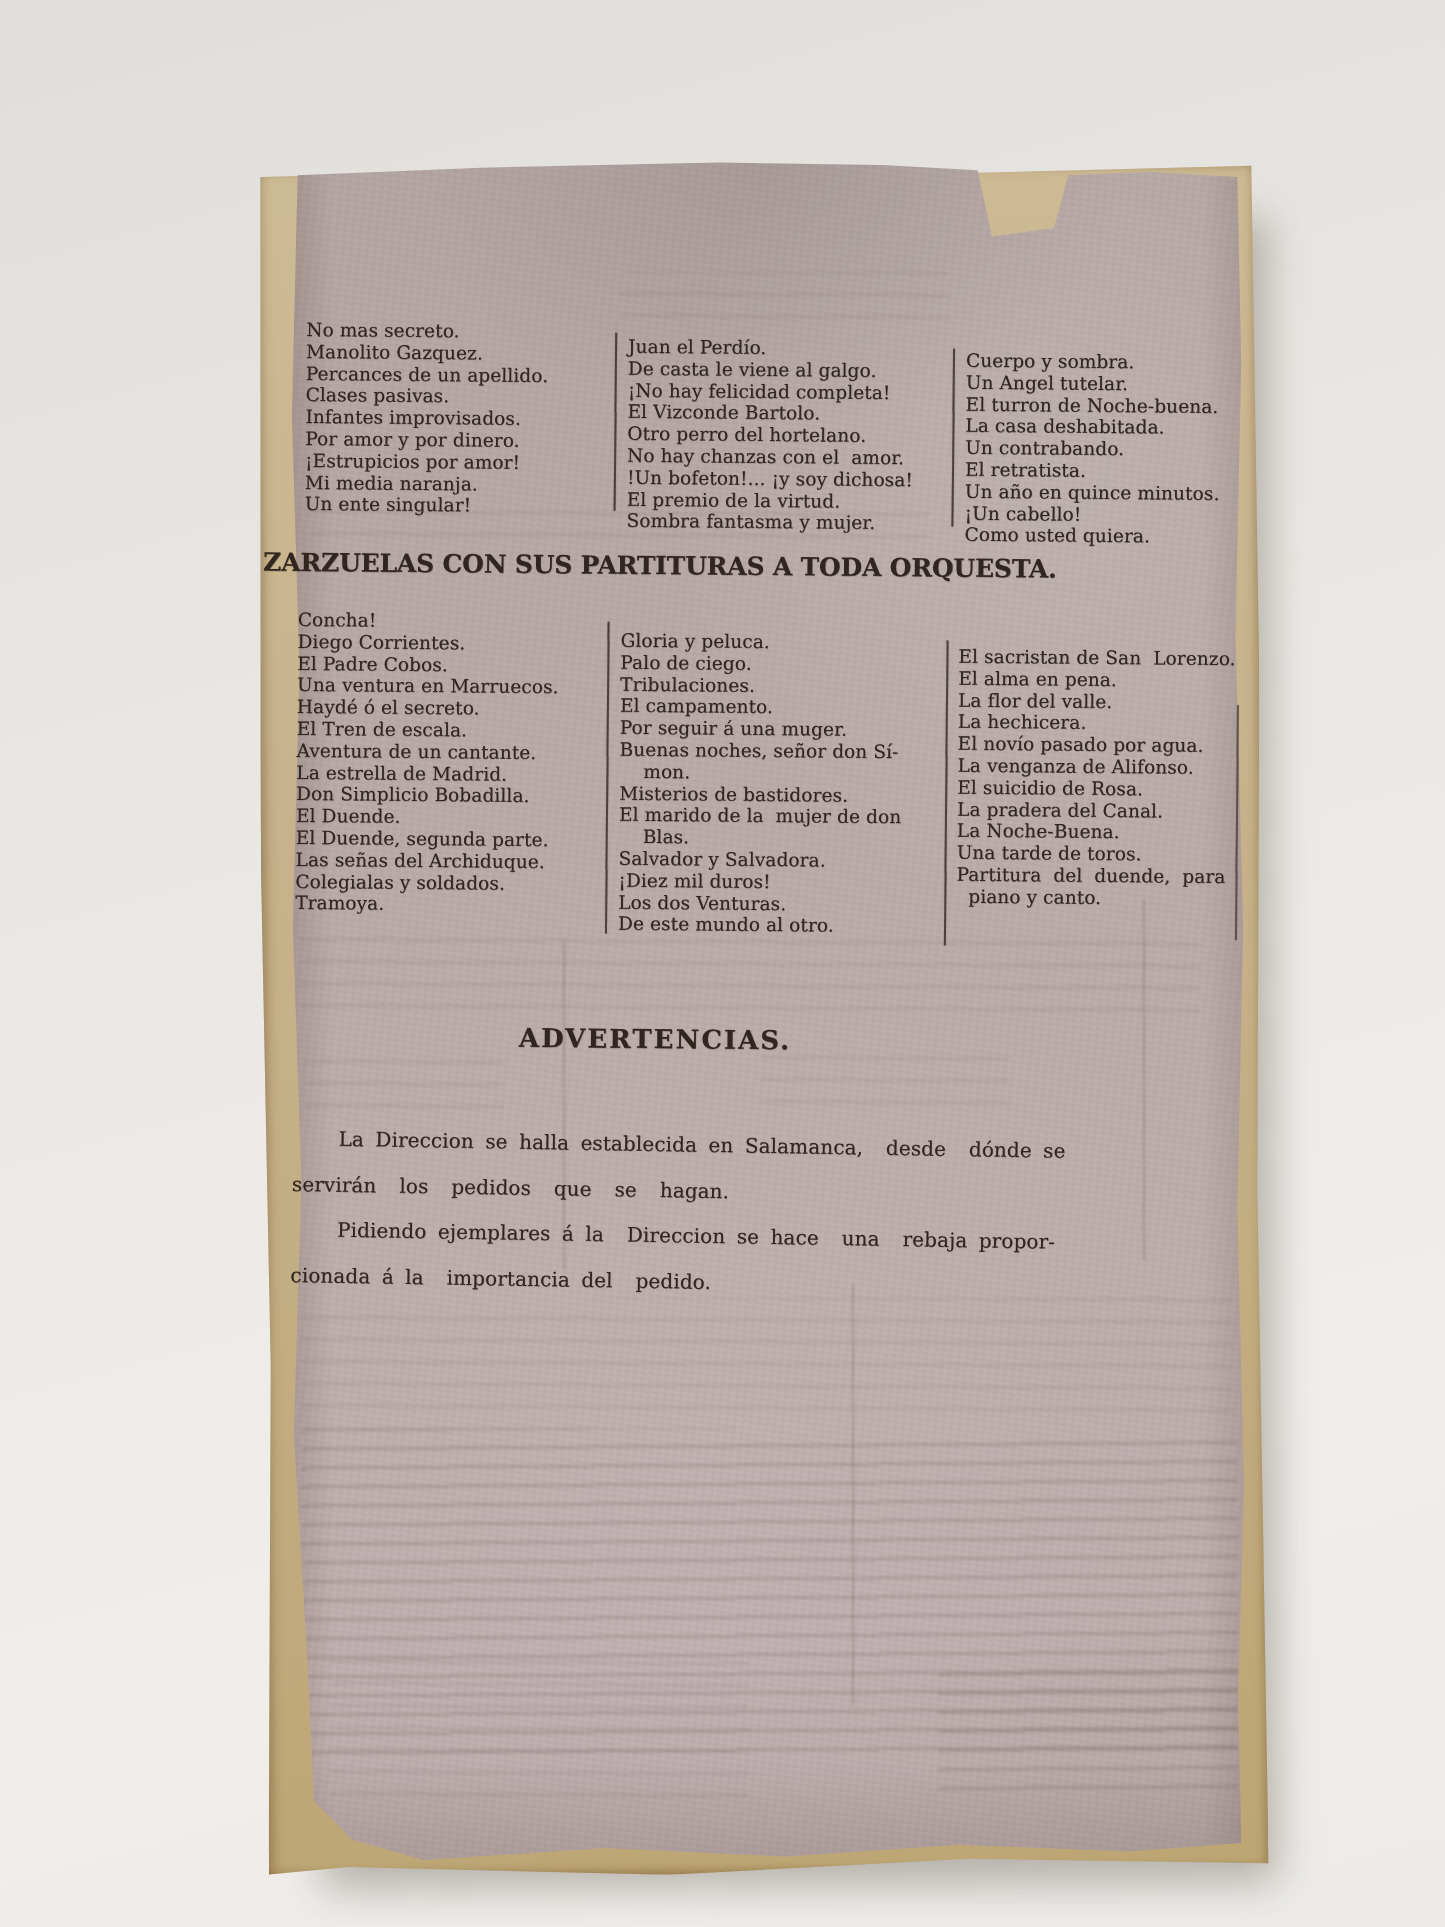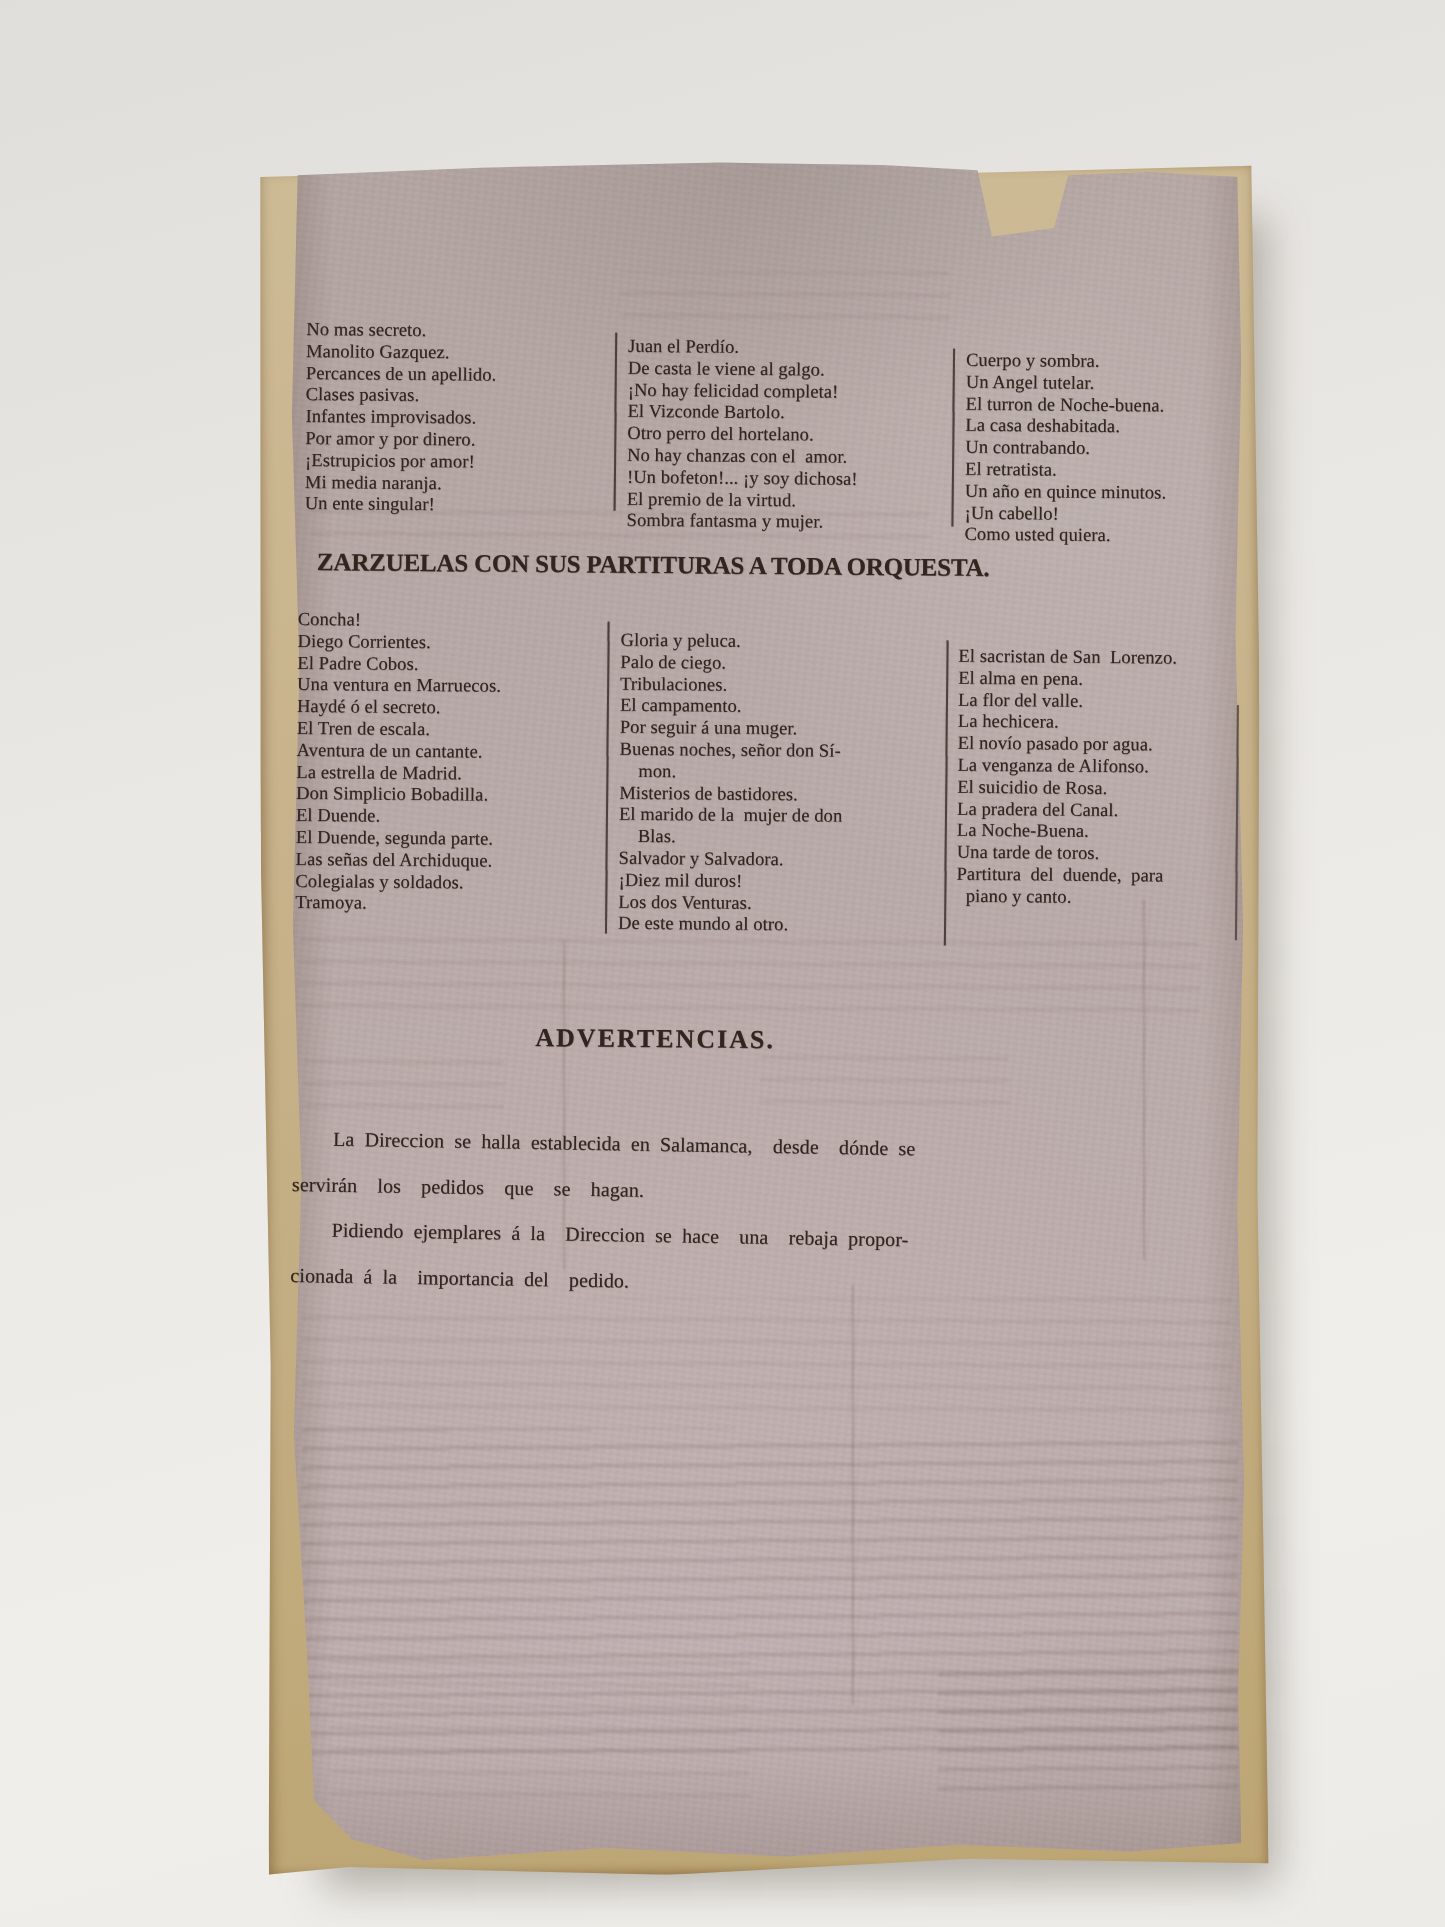--- a/index.html
+++ b/index.html
@@ -2,21 +2,21 @@
 <html style="--paper: #b6a8a5; --under-sheet: #c6b189; --background: #e9e7e3; --ink: #30261f; --rule: #2d231e;"><head>
 <meta charset="utf-8">
 <title>Document</title>
 <style>
   html,body{margin:0;padding:0;}
   body{
     width:1445px;height:1927px;position:relative;overflow:hidden;
     background:linear-gradient(165deg,#e0dedA 0%,#e9e7e3 35%,#efeeea 75%,#ecebe7 100%);
     font-family:"DejaVu Serif","Liberation Serif",serif;
   }
-  .photo{position:absolute;inset:0;font-family:Liberation Serif, serif;}
+  .photo{position:absolute;inset:0;}
   .sheet-shadow{
     position:absolute;left:305px;top:205px;width:955px;height:1665px;
     background:rgba(92,82,72,.38);filter:blur(20px);
     transform:translate(12px,16px) rotate(-.4deg);
   }
   .under-sheet{
     position:absolute;left:262px;top:168px;width:1000px;height:1706px;
     background:linear-gradient(175deg,#cdbb95 0%,#c6b189 45%,#bda674 100%);
     box-shadow:inset 5px 0 12px rgba(110,80,45,.45), inset -4px -4px 10px rgba(120,90,50,.35);
     transform:rotate(-.45deg);

